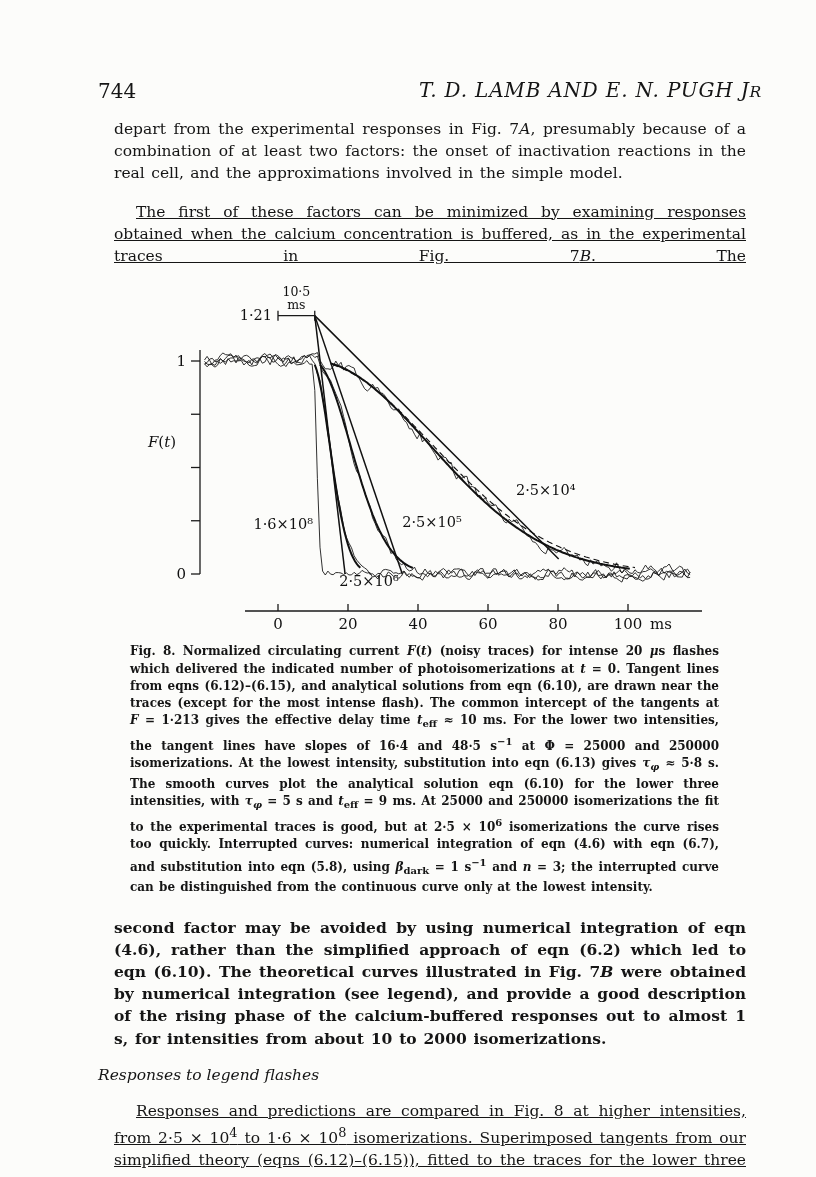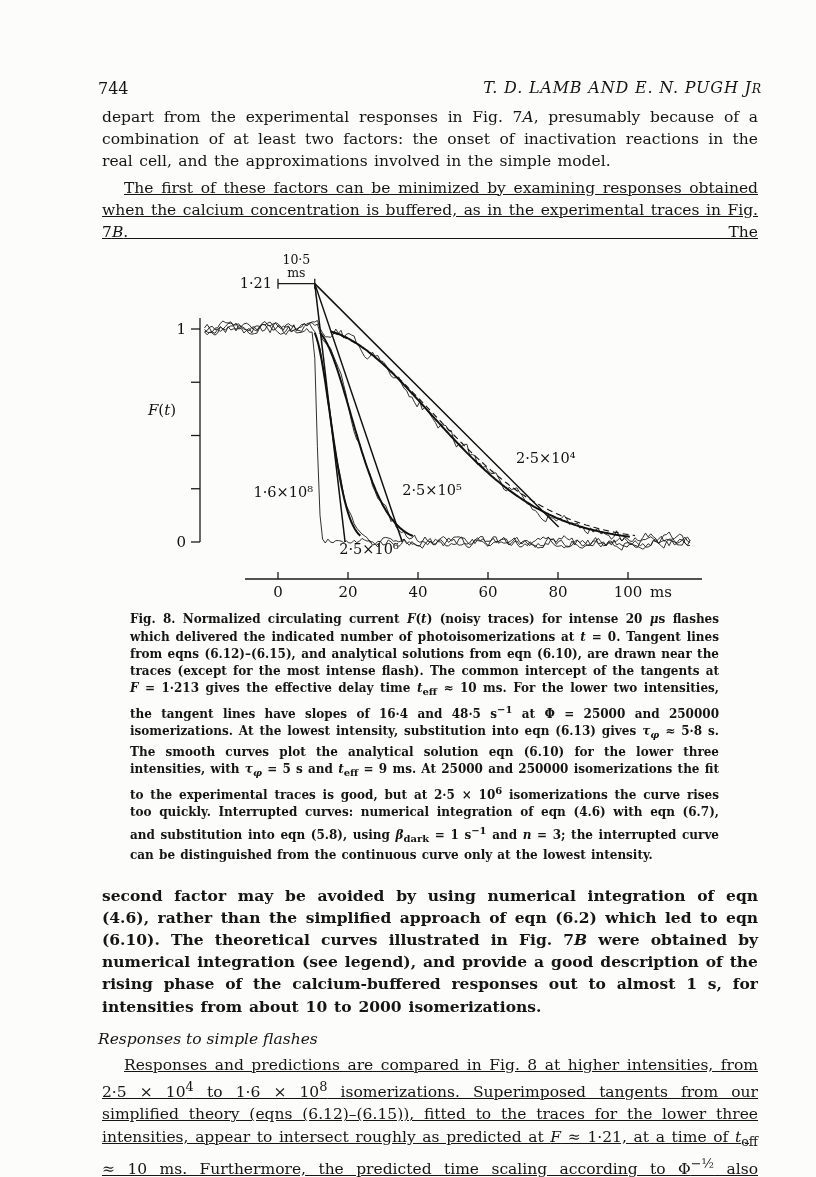--- a/index.html
+++ b/index.html
@@ -1,23 +1,23 @@
 <!DOCTYPE html>
 <html><head>
 <meta charset="utf-8">
 <style>
   html,body{margin:0;padding:0;}
   body{width:816px;height:1177px;background:#fcfcfa;font-family:"DejaVu Serif", serif;color:#151515;}
   .page{position:relative;width:816px;height:1177px;overflow:hidden;}
   .content{position:absolute;left:98px;top:78px;width:664px;}
-  .running-header{position:relative;height:24px;margin-bottom:0;font-size:16px;}
+  .running-header{position:relative;height:24px;margin-bottom:0;font-size:20px;}
   .page-num{position:absolute;left:0;top:1px;}
   .running-title{display:block;text-align:right;font-style:italic;letter-spacing:0.8px;}
   .sc{font-size:78%;}
-  p.body-para{margin:4px;font-size:15.5px;line-height:22.2px;text-align:justify;word-spacing:1.5px;}
+  p.body-para{margin:16px;font-size:15.5px;line-height:22.2px;text-align:justify;word-spacing:1.5px;}
   .indent{text-indent:22px;text-decoration:underline;}
   .cont{text-align-last:justify;}
   figure{margin:8px 0 0 0;padding:0;}
   #chart-svg{display:block;}
   .caption{font-size:12px;line-height:17.3px;text-align:justify;margin:4px 43px 0 32px;word-spacing:1px;font-weight:bold;}
   #para3{margin-top:20px;font-weight:bold;}
   .section-heading{font-size:15.5px;font-style:italic;font-weight:normal;margin:12px 0 6px 0;}
   
   #chart-svg .ax{stroke:#1a1a1a;stroke-width:1.3;fill:none;}
   #chart-svg .trace{stroke:#1a1a1a;stroke-width:0.9;fill:none;}
@@ -88,18 +88,18 @@
           <line x1="216.75" y1="27.630999999999972" x2="216.75" y2="37.63099999999997" class="ax"></line>
           <text x="174" y="36.63099999999997" text-anchor="end" class="clabel">1·21</text>
           <text x="198.375" y="12.630999999999972" text-anchor="middle" class="blabel">10·5</text>
           <text x="198.375" y="25.630999999999972" text-anchor="middle" class="blabel">ms</text>
         </svg>
       <figcaption class="caption">Fig. 8. Normalized circulating current <i>F</i>(<i>t</i>) (noisy traces) for intense 20 <i>μ</i>s flashes which delivered the indicated number of photoisomerizations at <i>t</i> = 0. Tangent lines from eqns (6.12)–(6.15), and analytical solutions from eqn (6.10), are drawn near the traces (except for the most intense flash). The common intercept of the tangents at <i>F</i> = 1·213 gives the effective delay time <i>t</i><sub>eff</sub> ≈ 10 ms. For the lower two intensities, the tangent lines have slopes of 16·4 and 48·5 s<sup>−1</sup> at Φ = 25000 and 250000 isomerizations. At the lowest intensity, substitution into eqn (6.13) gives <i>τ</i><sub><i>φ</i></sub> ≈ 5·8 s. The smooth curves plot the analytical solution eqn (6.10) for the lower three intensities, with <i>τ</i><sub><i>φ</i></sub> = 5 s and <i>t</i><sub>eff</sub> = 9 ms. At 25000 and 250000 isomerizations the fit to the experimental traces is good, but at 2·5 × 10<sup>6</sup> isomerizations the curve rises too quickly. Interrupted curves: numerical integration of eqn (4.6) with eqn (6.7), and substitution into eqn (5.8), using <i>β</i><sub>dark</sub> = 1 s<sup>−1</sup> and <i>n</i> = 3; the interrupted curve can be distinguished from the continuous curve only at the lowest intensity.</figcaption>
     </figure>
 
     <p class="body-para" id="para3">second factor may be avoided by using numerical integration of eqn (4.6), rather than the simplified approach of eqn (6.2) which led to eqn (6.10). The theoretical curves illustrated in Fig. 7<i>B</i> were obtained by numerical integration (see legend), and provide a good description of the rising phase of the calcium-buffered responses out to almost 1 s, for intensities from about 10 to 2000 isomerizations.</p>
 
-    <h3 class="section-heading">Responses to simple flashes</h3>
+    <h3 class="section-heading">Responses to legend flashes</h3>
 
     <p class="body-para indent cont">Responses and predictions are compared in Fig. 8 at higher intensities, from 2·5 × 10<sup>4</sup> to 1·6 × 10<sup>8</sup> isomerizations. Superimposed tangents from our simplified theory (eqns (6.12)–(6.15)), fitted to the traces for the lower three intensities, appear to intersect roughly as predicted at <i>F</i> ≈ 1·21, at a time of <i>t</i><sub>eff</sub> ≈ 10 ms. Furthermore, the predicted time scaling according to Φ<sup>−½</sup> also appears to hold, at least up to</p>
 
   </div>
 </div>
 
 </body></html>

